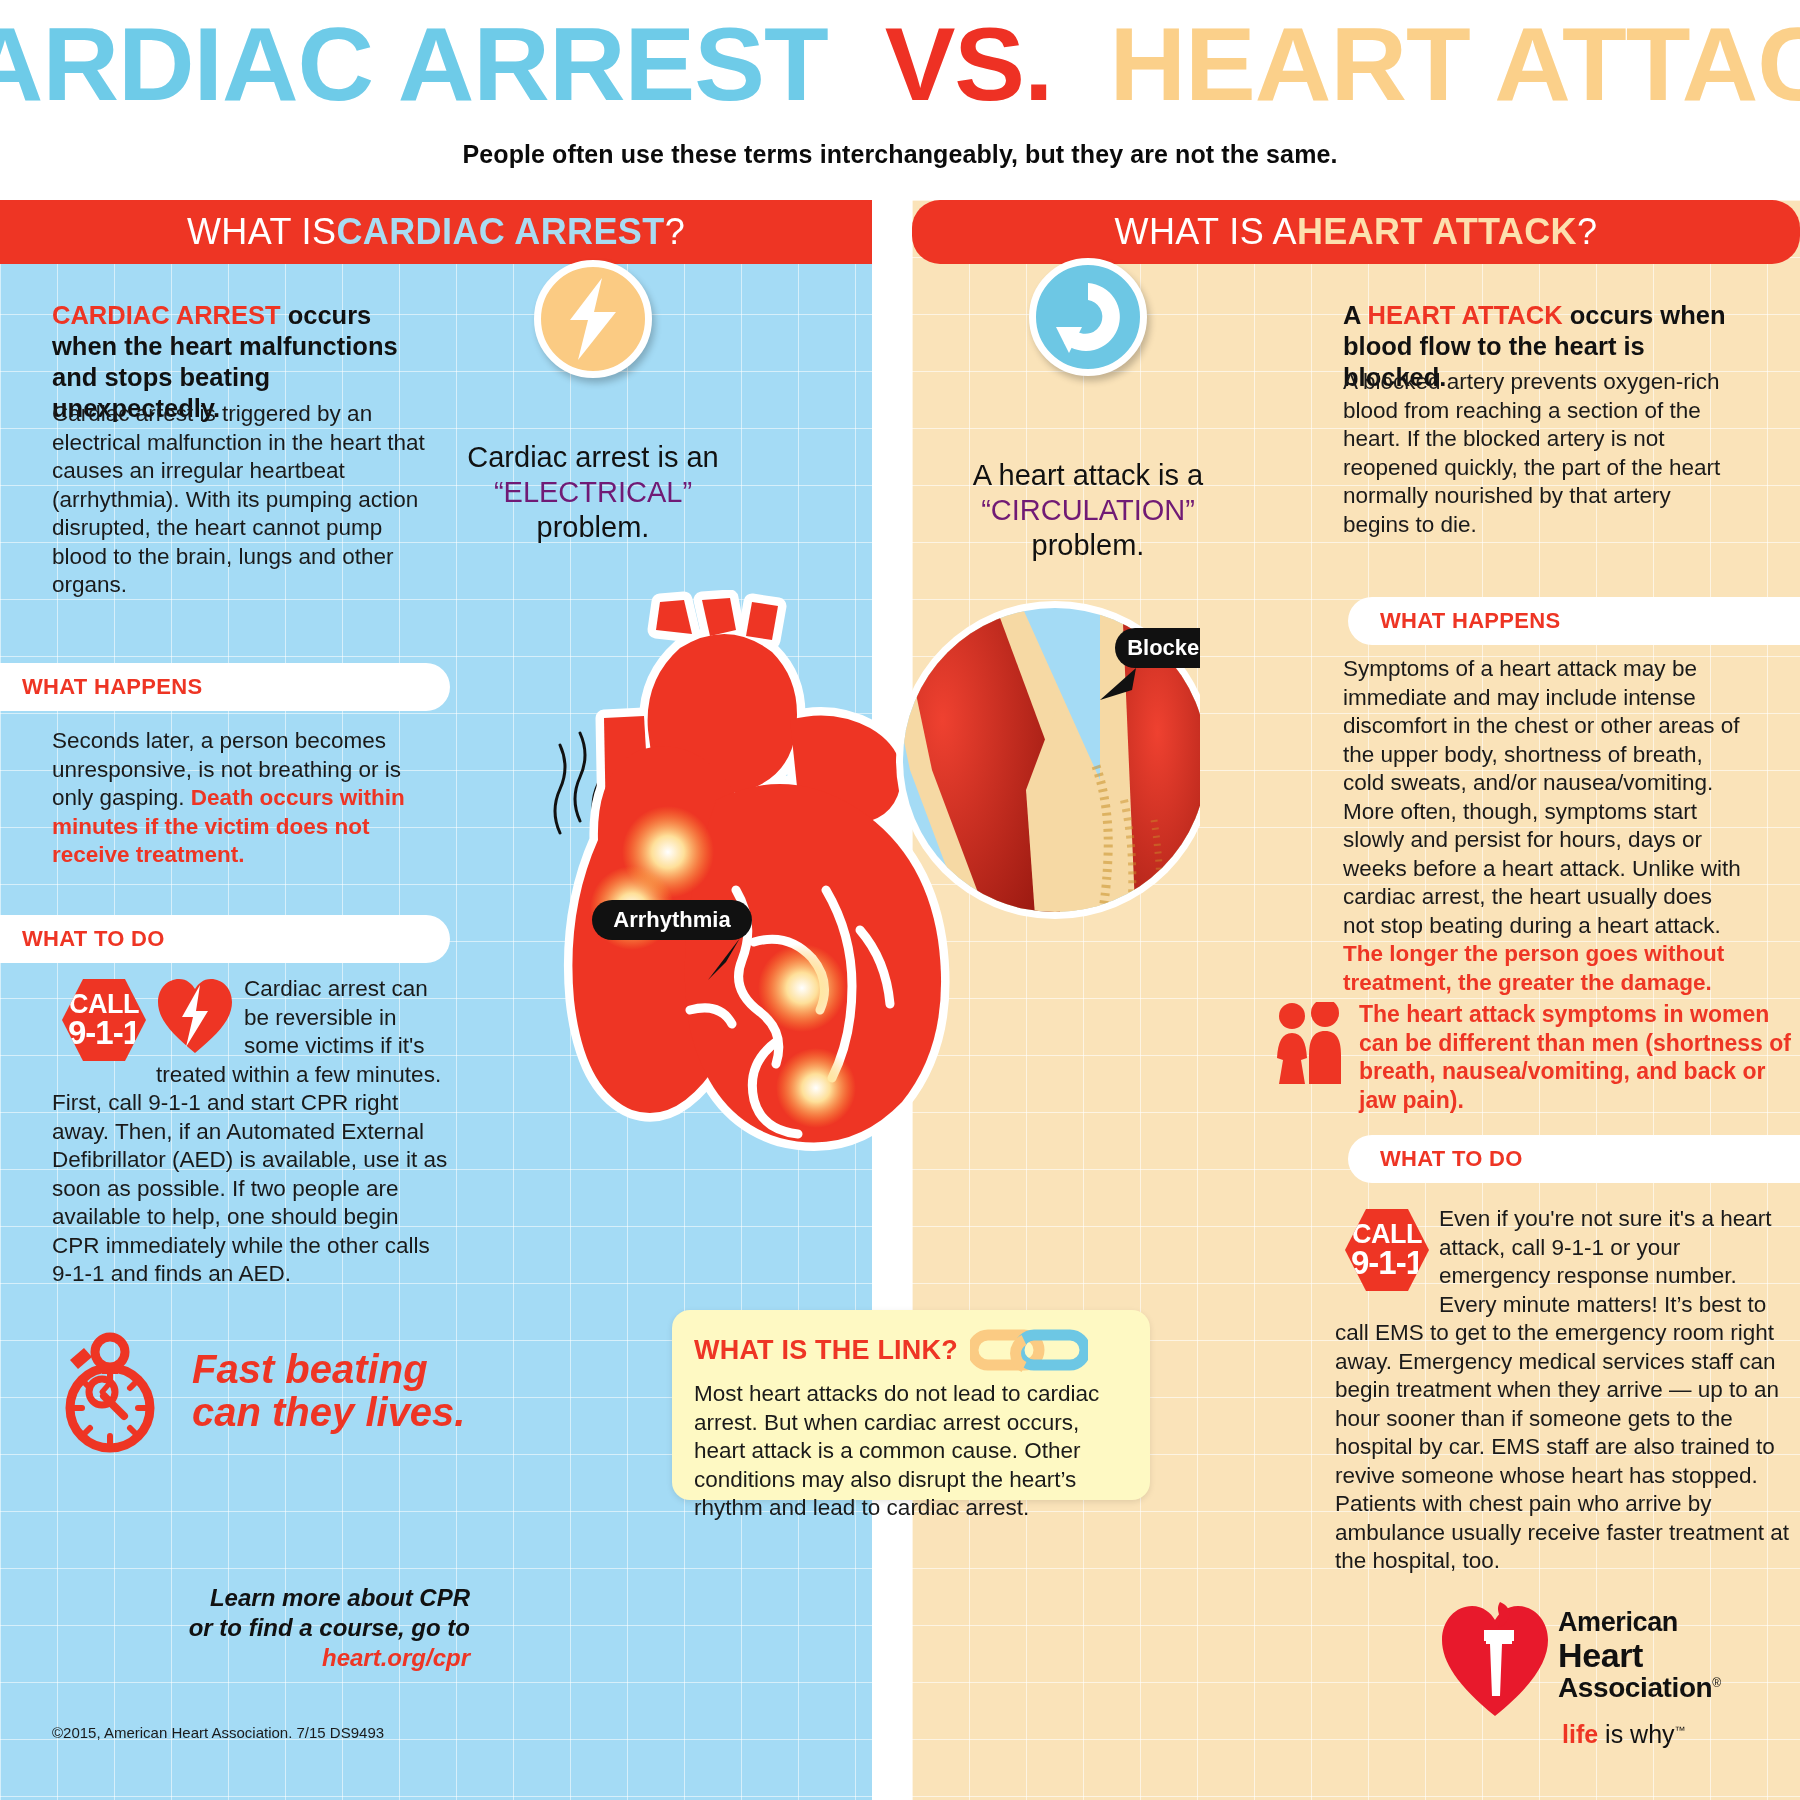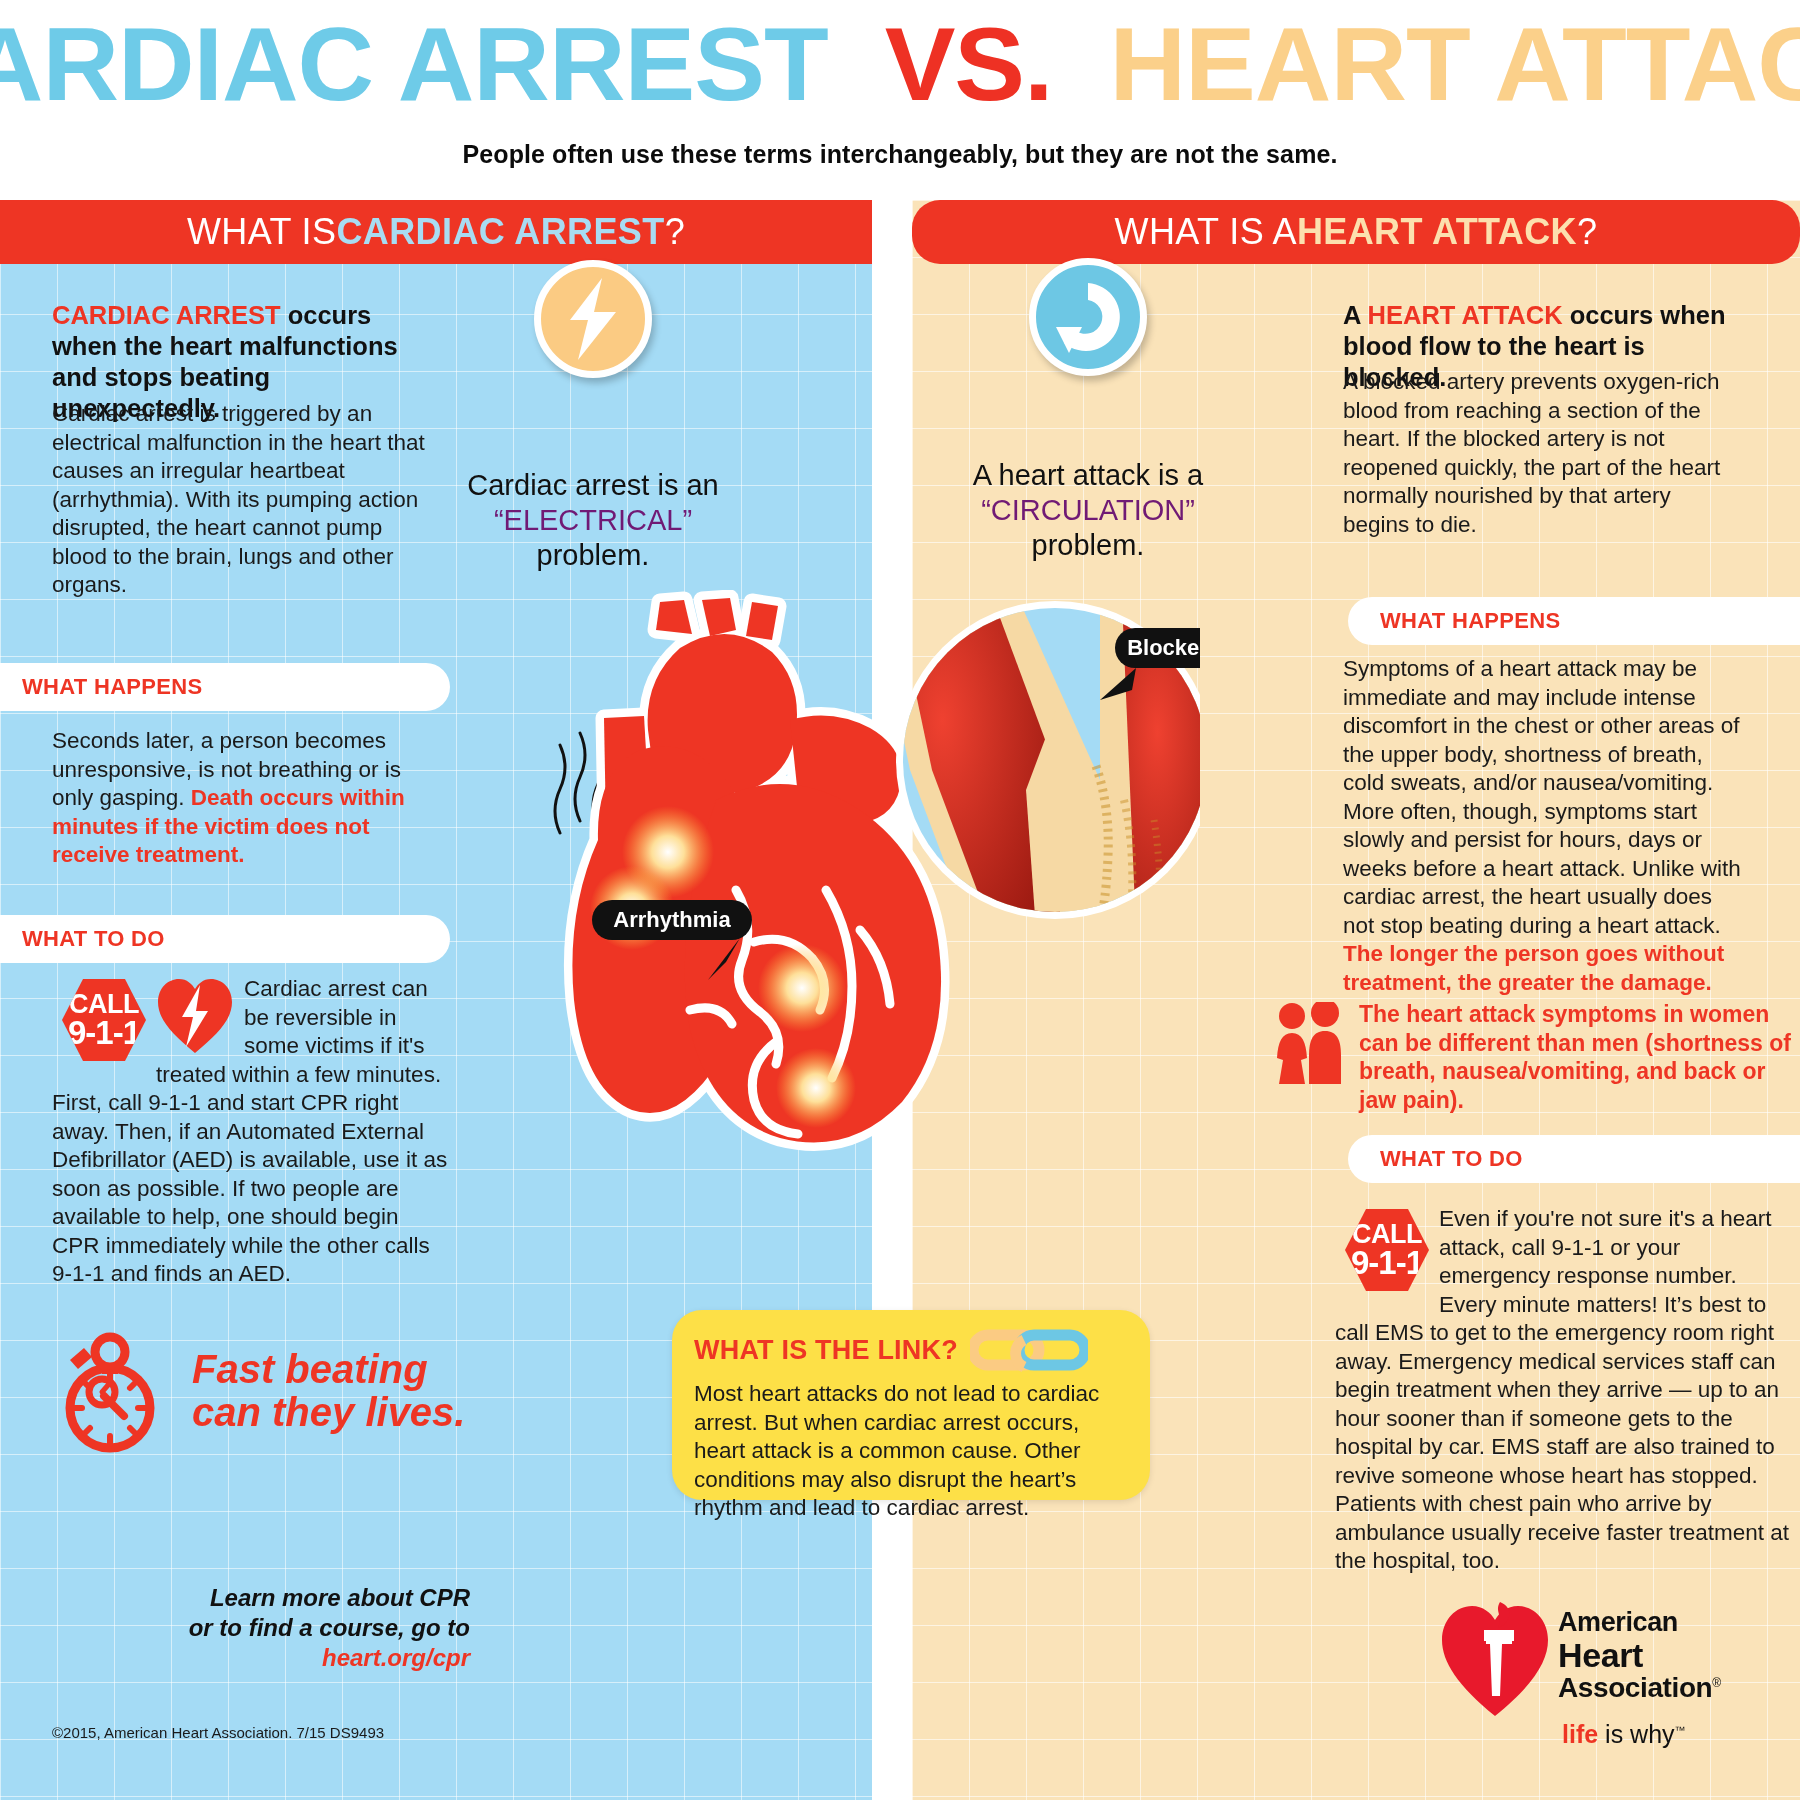--- a/index.html
+++ b/index.html
@@ -139,30 +139,30 @@
   }
   #bolt-circle { left:534px; top:260px; width:118px; height:118px; background:#fbcb83; }
   #circ-circle { left:1029px; top:258px; width:118px; height:118px; background:#6dc7e4; }
 
   .caption {
     position:absolute; text-align:center;
     font-family:"Liberation Sans Narrow","Liberation Sans",sans-serif;
     font-size:29px; line-height:35px; color:#111;
   }
   .caption .q { color:#701a75; font-weight:normal; }
-  #cap-left  { left:443px; top:468px; width:300px; }
+  #cap-left  { left:443px; top:440px; width:300px; }
   #cap-right { left:938px; top:458px; width:300px; }
 
   
   #heart-art { position:absolute; left:540px; top:590px; width:660px; height:620px; }
 
   
   #link-box {
     position:absolute; left:672px; top:1310px; width:478px; height:190px;
-    background:#fde047; border-radius:30px;
+    background:#fef9c3; border-radius:18px;
     box-shadow:0 2px 6px rgba(0,0,0,.10);
     padding:18px 22px 0 22px;
   }
   .link-head {
     display:flex; align-items:center; gap:12px; margin-bottom:8px;
   }
   .link-head .lt {
     font-size:27px; font-weight:bold; color:#ee3524; letter-spacing:.2px;
   }
 

